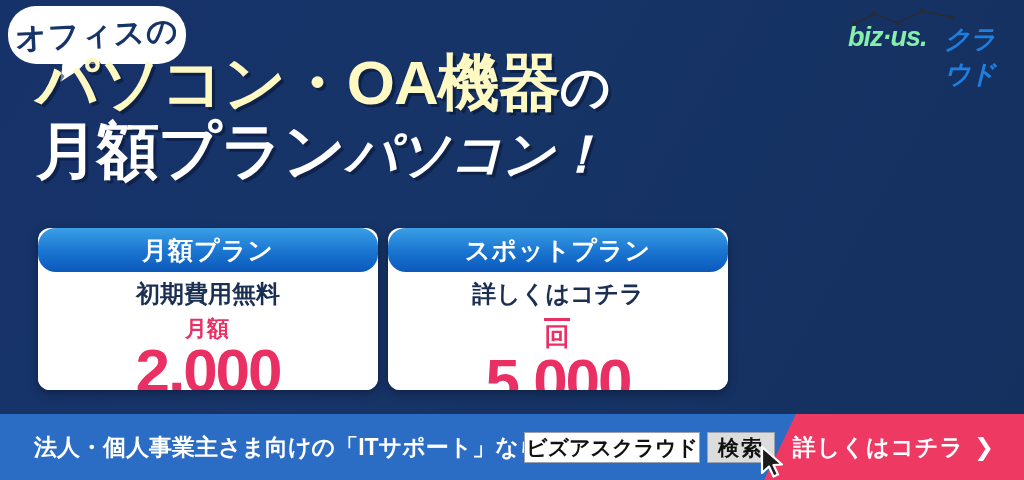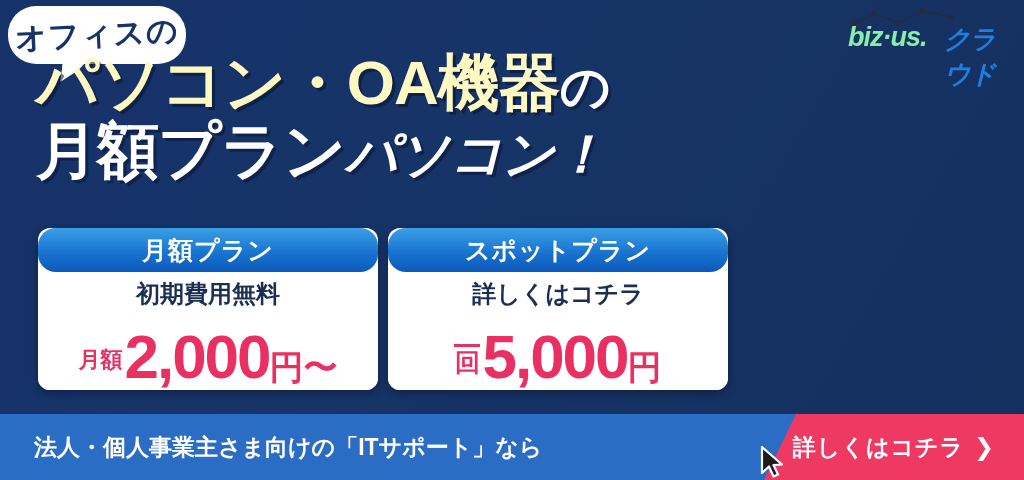--- a/index.html
+++ b/index.html
@@ -127,21 +127,21 @@
   .cards{position:absolute;left:38px;top:228px;display:flex;gap:10px;}
   .card{width:340px;border-radius:12px;overflow:hidden;
     box-shadow:0 3px 10px rgba(0,0,0,.35);background:#fff;}
   .card-head{
     height:44px;display:flex;align-items:center;justify-content:center;
     background:linear-gradient(180deg,#3a9fe6 0%,#1a74d0 55%,#0b59bb 100%);
     color:#fff;font-size:25px;font-weight:bold;letter-spacing:1px;border-radius:18px;
   }
   .card-body{height:118px;background:#fff;position:relative;padding-top:6px;}
   .sub{text-align:center;color:#1b2f52;font-size:24px;font-weight:bold;letter-spacing:0px;}
-  .price{display:flex;align-items:center;justify-content:center;margin-top:16px;}
+  .price{display:flex;align-items:center;justify-content:flex-start;margin-top:2px;flex-direction:column;}
   .unit{display:flex;flex-direction:column;align-items:center;justify-content:center;
     color:#ea2f62;font-size:22px;font-weight:bold;line-height:1.02;margin-right:2px;margin-top:6px;}
   .unit.single{font-size:25px;}
   .unit.single .bar{display:block;width:26px;height:3px;background:#ea2f62;margin-bottom:3px;}
   .amount{color:#ea2f62;font-size:62px;font-weight:bold;line-height:1;letter-spacing:-2px;}
   .yen{color:#ea2f62;font-size:34px;font-weight:bold;line-height:1;align-self:flex-end;margin-bottom:4px;}
 
   
   .bottombar{position:absolute;left:0;top:414px;width:1024px;height:66px;background:#2b6cc4;}
   .bottombar .pink{
@@ -271,20 +271,24 @@
       </div>
     </div>
 
   </div>
 
   <div class="bottombar">
     <div class="pink"></div>
 
     <div class="bb-text">法人・個人事業主さま向けの「ITサポート」なら</div>
 
+    <div class="searchwrap">
+      <div class="search-input">ビズアスクラウド</div>
+      <div class="search-btn">検索</div>
+    </div>
 
     <svg class="cursor" viewBox="0 0 26 32">
       <polygon points="2,1 2,27 9,20.5 13.5,30.5 18,28.5 13.5,19 22,18.5" fill="#1c1c1c" stroke="#ffffff" stroke-width="2.2" stroke-linejoin="round"></polygon>
     </svg>
 
     <div class="cta">
       <span>詳しくはコチラ</span>
       <span class="chev">❯</span>
     </div>
   </div>

